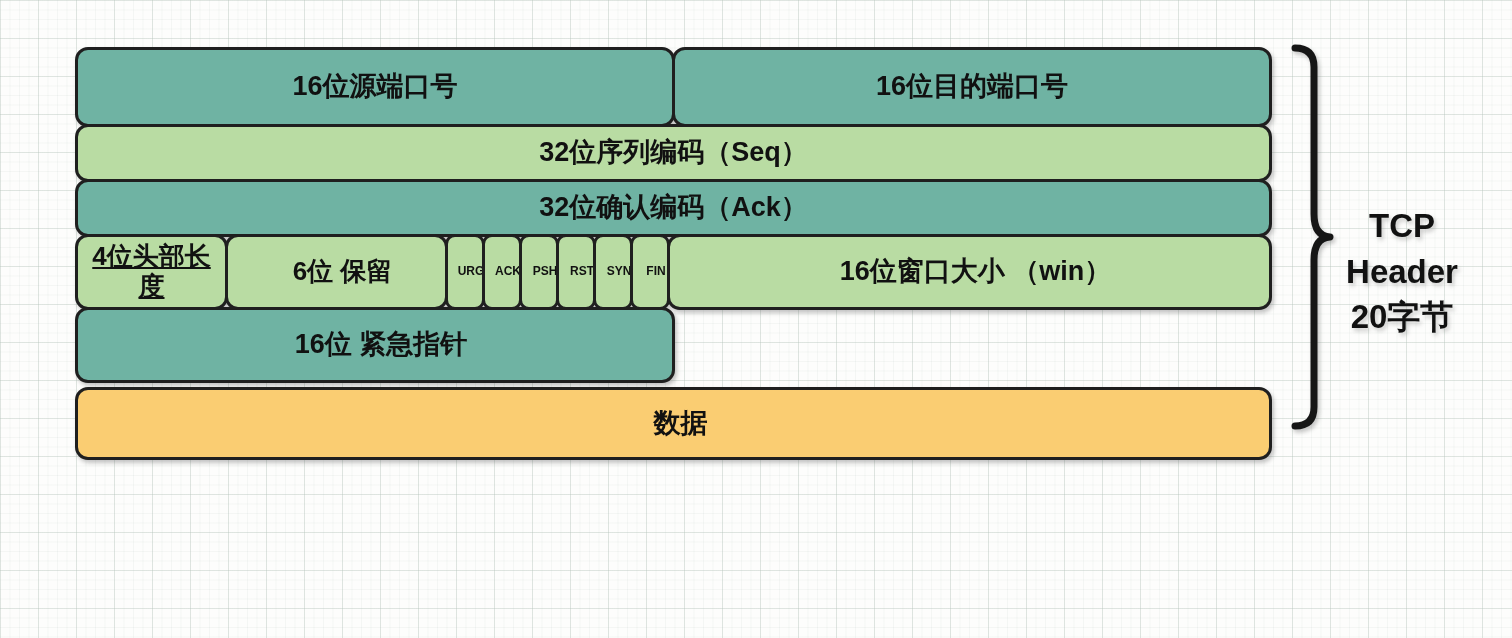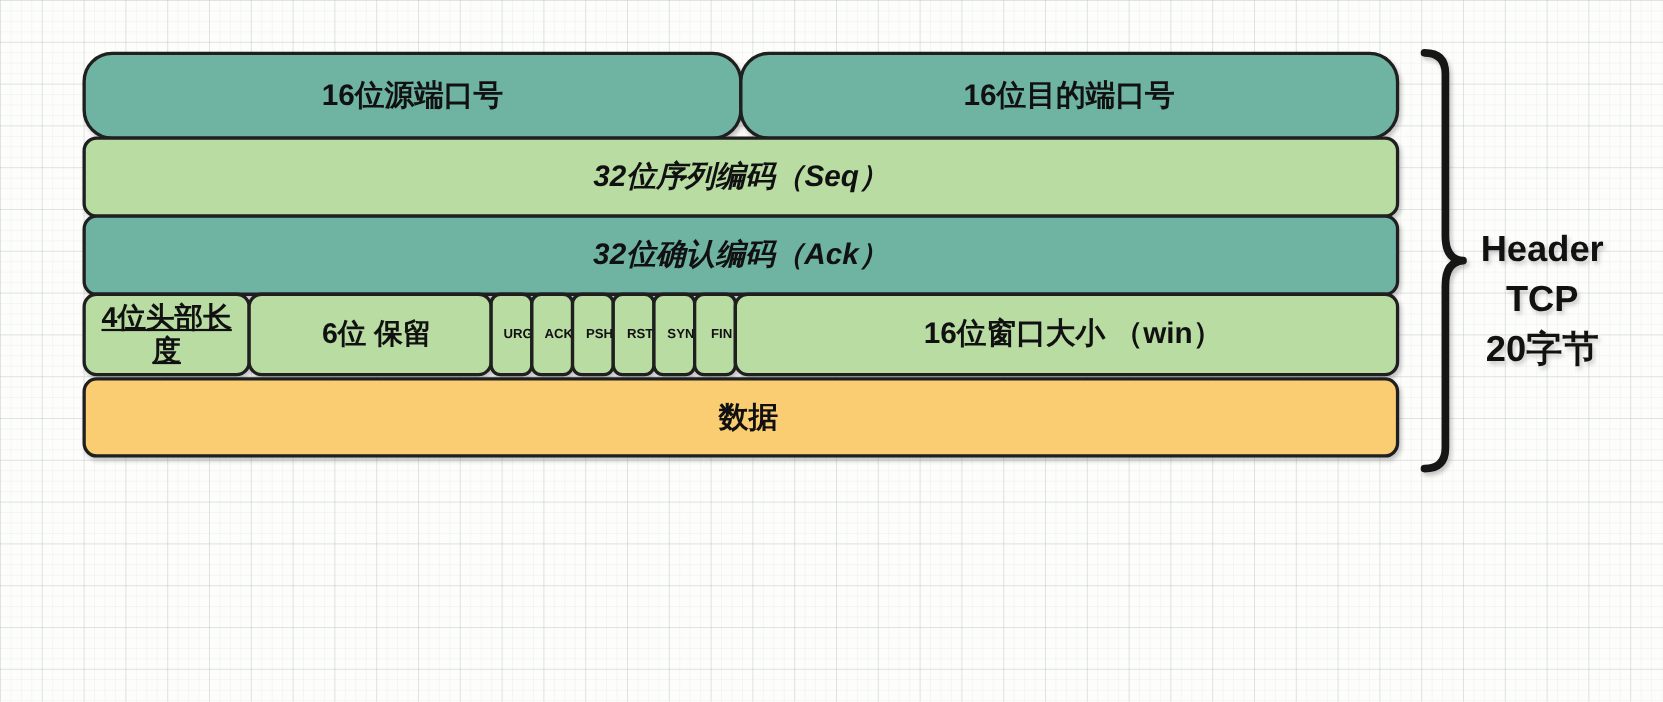--- a/index.html
+++ b/index.html
@@ -49,22 +49,22 @@
     line-height: 1.15;
     background: #fff;
   }
   .box + .box { margin-left: -3px; }
 
   .teal   { background: var(--teal, #6fb3a3); }
   .green  { background: var(--green, #b9dca3); }
   .lyellow{ background: var(--light-yellow, #fde5a0); }
   .orange { background: var(--orange, #facd72); padding-left: 14px; }
 
-  .h80 { height: 80px; border-radius: 27px; }
-  .h78 { height: 74px; font-style: italic; }
+  .h80 { height: 80px; }
+  .h78 { height: 58px; }
   .h76 { height: 76px; padding-left: 12px; }
   .h71 { height: 71px; }
   .h73 { height: 73px; }
 
   .half  { width: 600px; }
   .full  { width: 1197px; }
   .w-hlen{ width: 153px; font-size: 26px; padding: 0 8px; text-decoration: underline; }
   .w-res { width: 223px; font-size: 26px; }
   .w-flag{ width: 40px; font-size: 12px; font-weight: 600; border-radius: 10px; letter-spacing: 0; }
   .w-win { flex: 1; text-align: right; }
@@ -115,34 +115,35 @@
       <div class="box green h76 w-flag">URG</div>
       <div class="box green h76 w-flag">ACK</div>
       <div class="box green h76 w-flag">PSH</div>
       <div class="box green h76 w-flag">RST</div>
       <div class="box green h76 w-flag">SYN</div>
       <div class="box green h76 w-flag">FIN</div>
       <div class="box green h76 w-win">16位窗口大小 （win）</div>
     </div>
 
     <div class="row overlap">
+      <div class="box teal h76 half">16位 紧急指针</div>
     </div>
 
 
     <div class="row gap">
       <div class="box orange h73 full">数据</div>
     </div>
 
   </div>
 
   <div class="brace-wrap">
     <svg width="46" height="388" viewBox="0 0 46 388">
       <path d="M7 5 Q26 5 26 24 L26 171 Q26 193 42 194 Q26 195 26 217 L26 364 Q26 383 7 383" fill="none" stroke="#161616" stroke-width="7" stroke-linecap="round" stroke-linejoin="round"></path>
     </svg>
   </div>
 
   <div class="brace-label">
+    <div>TCP</div>
     <div>Header</div>
-    <div>TCP</div>
     <div>20字节</div>
   </div>
 
 </div>
 
 </body></html>

